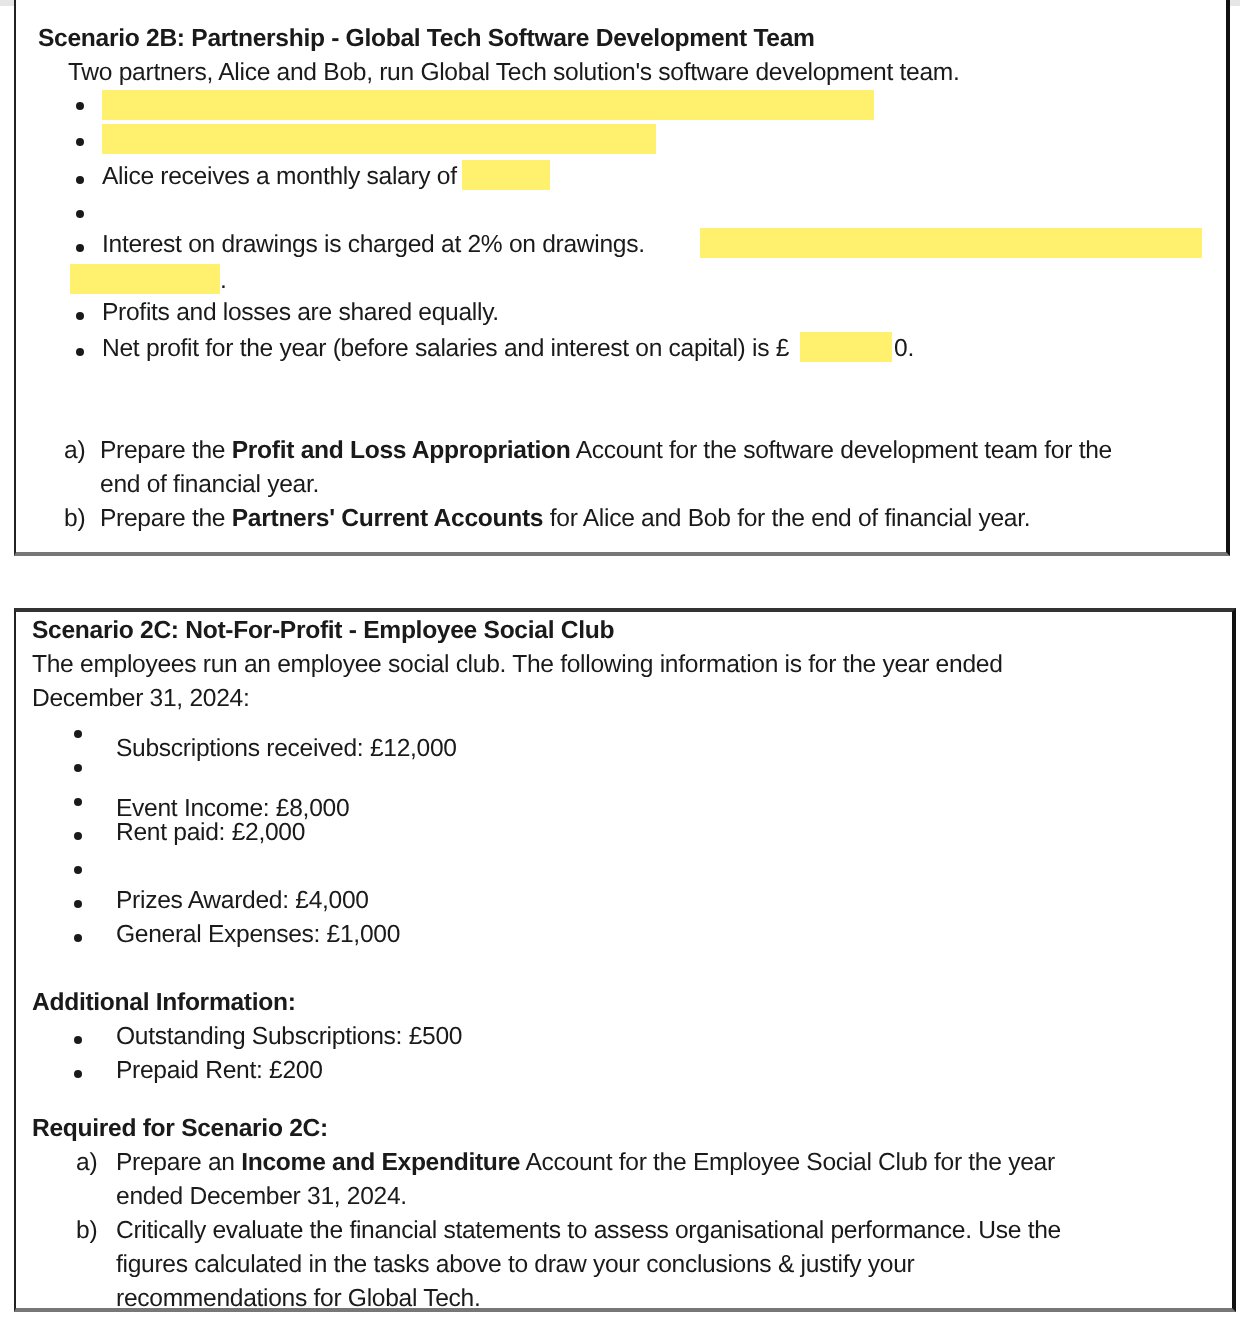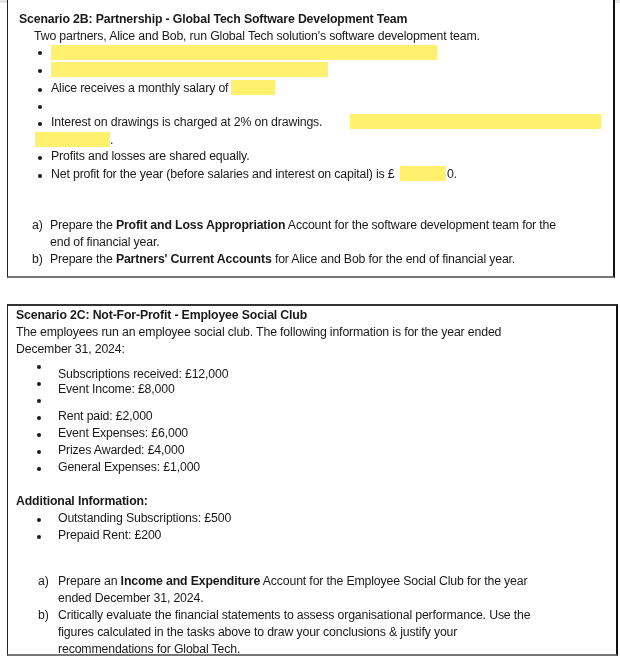--- a/index.html
+++ b/index.html
@@ -119,42 +119,42 @@
   <div class="abs title" style="left:8px; top:1px;">Scenario 2C: Not-For-Profit - Employee Social Club</div>
   <div class="abs" style="left:8px; top:18px;">The employees run an employee social club. The following information is for the year ended</div>
   <div class="abs" style="left:8px; top:35px;">December 31, 2024:</div>
 
   <div class="bullet" style="left:29px; top:59px;"></div>
   <div class="abs" style="left:50px; top:40px;margin-top:20px;">Subscriptions received: £12,000</div>
 
   <div class="bullet" style="left:29px; top:76px;"></div>
 
   <div class="bullet" style="left:29px; top:93px;"></div>
-  <div class="abs" style="left:50px; top:75px;">Event Income: £8,000</div>
+  <div class="abs" style="left:50px; top:90px;">Event Income: £8,000</div>
 
   <div class="bullet" style="left:29px; top:110px;"></div>
   <div class="abs" style="left:50px; top:102px;">Rent paid: £2,000</div>
 
   <div class="bullet" style="left:29px; top:127px;"></div>
-  <div class="abs" style="left:50px; top:119px;">Event Expenses: £6,000</div>
 
   <div class="bullet" style="left:29px; top:144px;"></div>
   <div class="abs" style="left:50px; top:136px;">Prizes Awarded: £4,000</div>
 
   <div class="bullet" style="left:29px; top:161px;"></div>
   <div class="abs" style="left:50px; top:153px;">General Expenses: £1,000</div>
 
   <div class="abs bold" style="left:8px; top:187px;">Additional Information:</div>
 
   <div class="bullet" style="left:29px; top:212px;"></div>
   <div class="abs" style="left:50px; top:204px;">Outstanding Subscriptions: £500</div>
 
   <div class="bullet" style="left:29px; top:229px;"></div>
   <div class="abs" style="left:50px; top:221px;">Prepaid Rent: £200</div>
 
+  <div class="abs bold" style="left:8px; top:250px;">Required for Scenario 2C:</div>
 
   <div class="abs" style="left:30px; top:267px;">a)</div>
   <div class="abs" style="left:50px; top:267px;">
     <span style="white-space:pre">Prepare an </span><span class="bold">Income and Expenditure</span><span style="white-space:pre"> Account for the Employee Social Club for the year</span>
   </div>
   <div class="abs" style="left:50px; top:284px;">ended December 31, 2024.</div>
 
   <div class="abs" style="left:30px; top:301px;">b)</div>
   <div class="abs" style="left:50px; top:301px;">Critically evaluate the financial statements to assess organisational performance. Use the</div>
   <div class="abs" style="left:50px; top:335px;">recommendations for Global Tech.</div>

